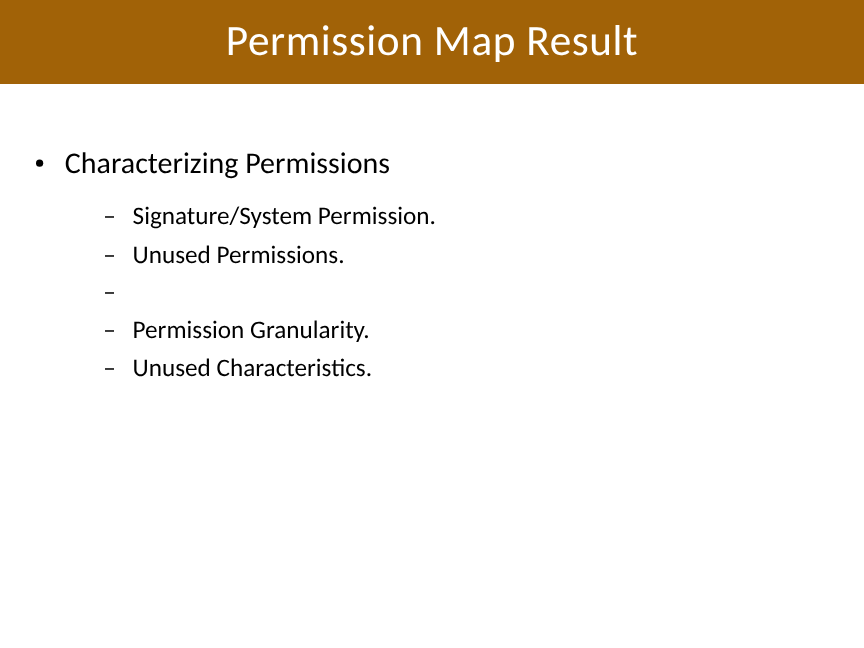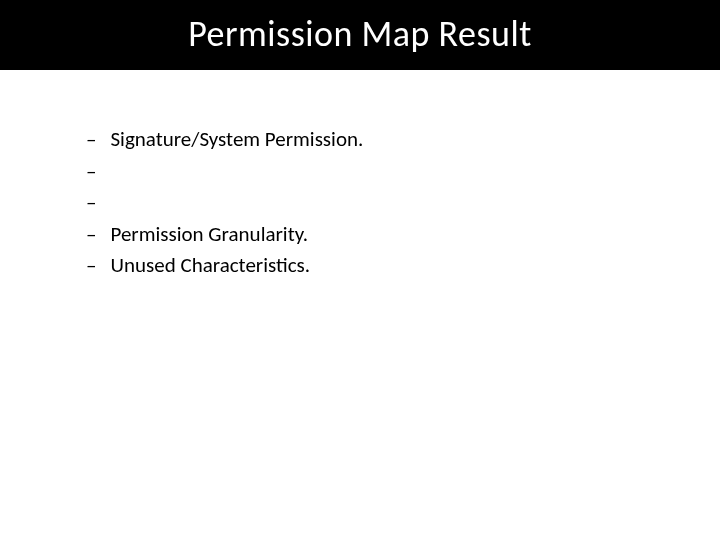--- a/index.html
+++ b/index.html
@@ -4,21 +4,21 @@
   <style>
     * { margin: 0; padding: 0; box-sizing: border-box; }
     body {
       width: 720px;
       height: 540px;
       background: #ffffff;
       font-family: Calibri, 'Segoe UI', Arial, sans-serif;
       overflow: hidden;
     }
     .title-bar {
-      background: #000000;
+      background: #a16207;
       color: #ffffff;
       font-size: 36px;
       font-weight: 400;
       padding: 12px 0 14px 0;
       text-align: center;
       letter-spacing: 0.5px;
     }
     .content {
       padding: 50px 30px 0 30px;
     }
@@ -59,27 +59,34 @@
     }
   </style>
 </head>
 <body>
 
 <div class="title-bar">
   <span>Permission Map Result</span>
 </div>
 
 <div class="content">
+  <ul class="top-list">
+    <li class="top-item">
+      <span class="top-bullet"></span>
+      <span>Characterizing Permissions</span>
+    </li>
+  </ul>
   <ul class="sub-list">
     <li class="sub-item">
       <span class="sub-dash">–</span>
       <span>Signature/System Permission.</span>
     </li>
     <li class="sub-item">
       <span class="sub-dash">–</span>
+      <span>Unused Permissions.</span>
     </li>
     <li class="sub-item">
       <span class="sub-dash">–</span>
     </li>
     <li class="sub-item">
       <span class="sub-dash">–</span>
       <span>Permission Granularity.</span>
     </li>
     <li class="sub-item">
       <span class="sub-dash">–</span>

